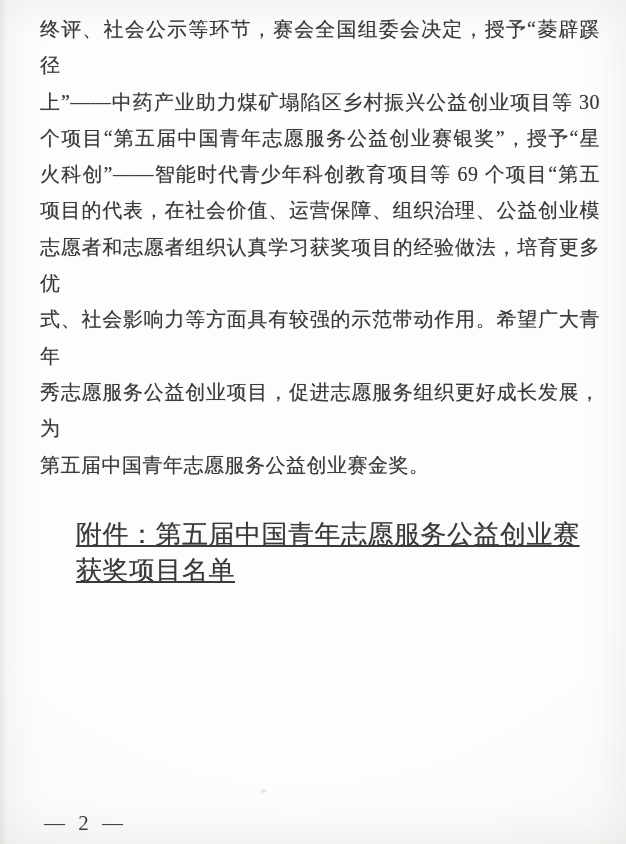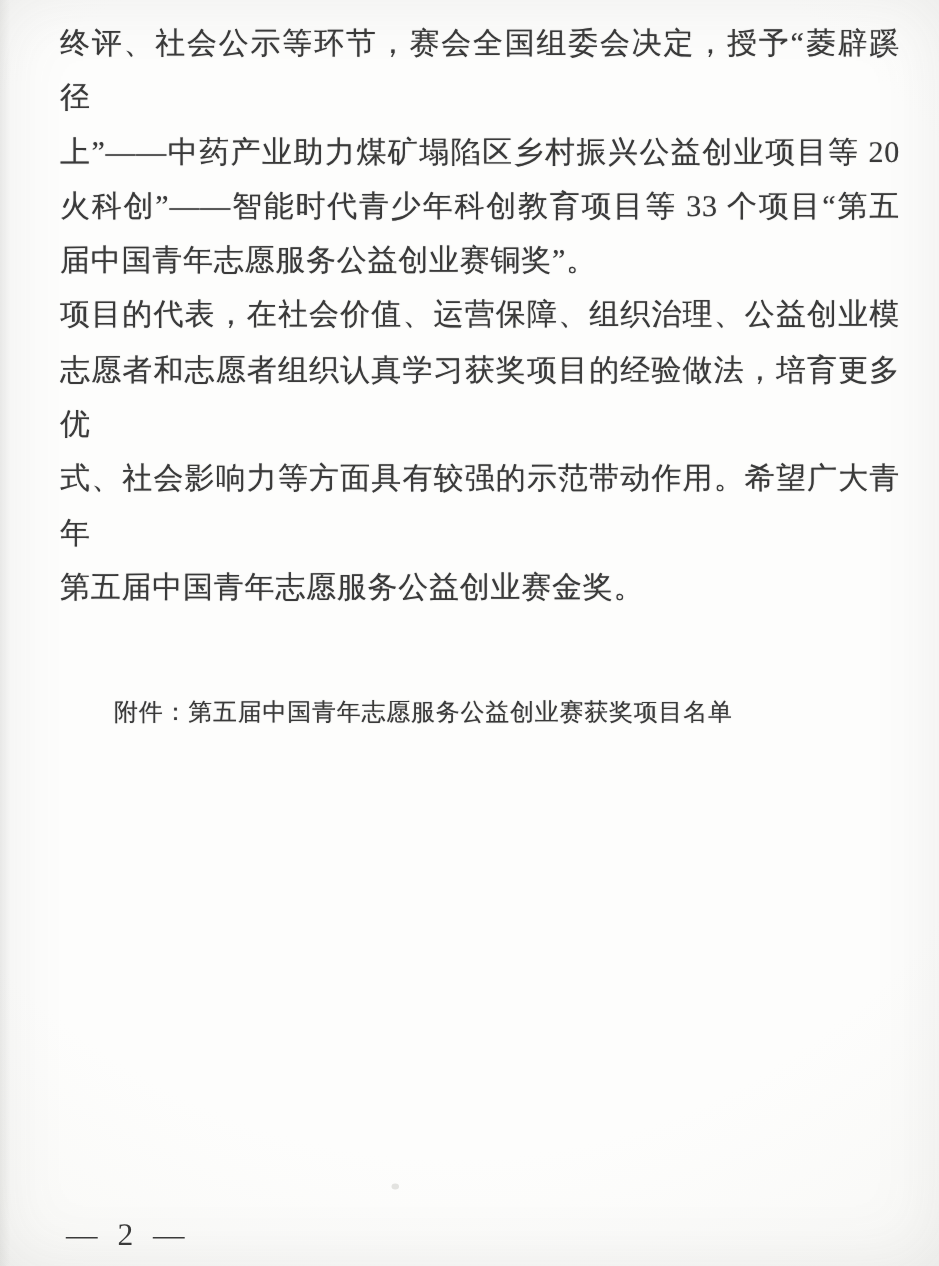--- a/index.html
+++ b/index.html
@@ -34,25 +34,26 @@
     text-align-last: justify;
     white-space: normal;
   }
   .line.para-end {
     text-align-last: left;
   }
   .line.indent {
     text-indent: 2.1em;
   }
   .attachment {
-    margin-top: 48px;
+    margin-top: 34px;
     padding-left: 36px;
-    font-size: 16px;
+    font-size: 26px;
     line-height: 36px;
     letter-spacing: 0.5px;
+    text-decoration: underline;
   }
   .page-number {
     position: absolute;
     left: 44px;
     top: 811px;
     font-size: 21px;
     letter-spacing: 4px;
   }
   .speck {
     position: absolute;
@@ -73,29 +74,30 @@
 </head>
 <body>
 
 <div class="page">
   <div class="edge-shade"></div>
 
   <div class="sheet">
 
     <div>
       <div class="line">终评、社会公示等环节，赛会全国组委会决定，授予“菱辟蹊径</div>
-      <div class="line">上”——中药产业助力煤矿塌陷区乡村振兴公益创业项目等 20</div>
-      <div class="line">火科创”——智能时代青少年科创教育项目等 33 个项目“第五</div>
-      <div class="line para-end">届中国青年志愿服务公益创业赛铜奖”。</div>
+      <div class="line">上”——中药产业助力煤矿塌陷区乡村振兴公益创业项目等 30</div>
+      <div class="line">个项目“第五届中国青年志愿服务公益创业赛银奖”，授予“星</div>
+      <div class="line">火科创”——智能时代青少年科创教育项目等 69 个项目“第五</div>
     </div>
 
     <div>
       <div class="line">项目的代表，在社会价值、运营保障、组织治理、公益创业模</div>
       <div class="line">志愿者和志愿者组织认真学习获奖项目的经验做法，培育更多优</div>
       <div class="line">式、社会影响力等方面具有较强的示范带动作用。希望广大青年</div>
+      <div class="line">秀志愿服务公益创业项目，促进志愿服务组织更好成长发展，为</div>
       <div class="line para-end">第五届中国青年志愿服务公益创业赛金奖。</div>
     </div>
 
     <div class="attachment">附件：第五届中国青年志愿服务公益创业赛获奖项目名单</div>
 
   </div>
 
   <div class="page-number">— 2 —</div>
   <div class="speck"></div>
 </div>

